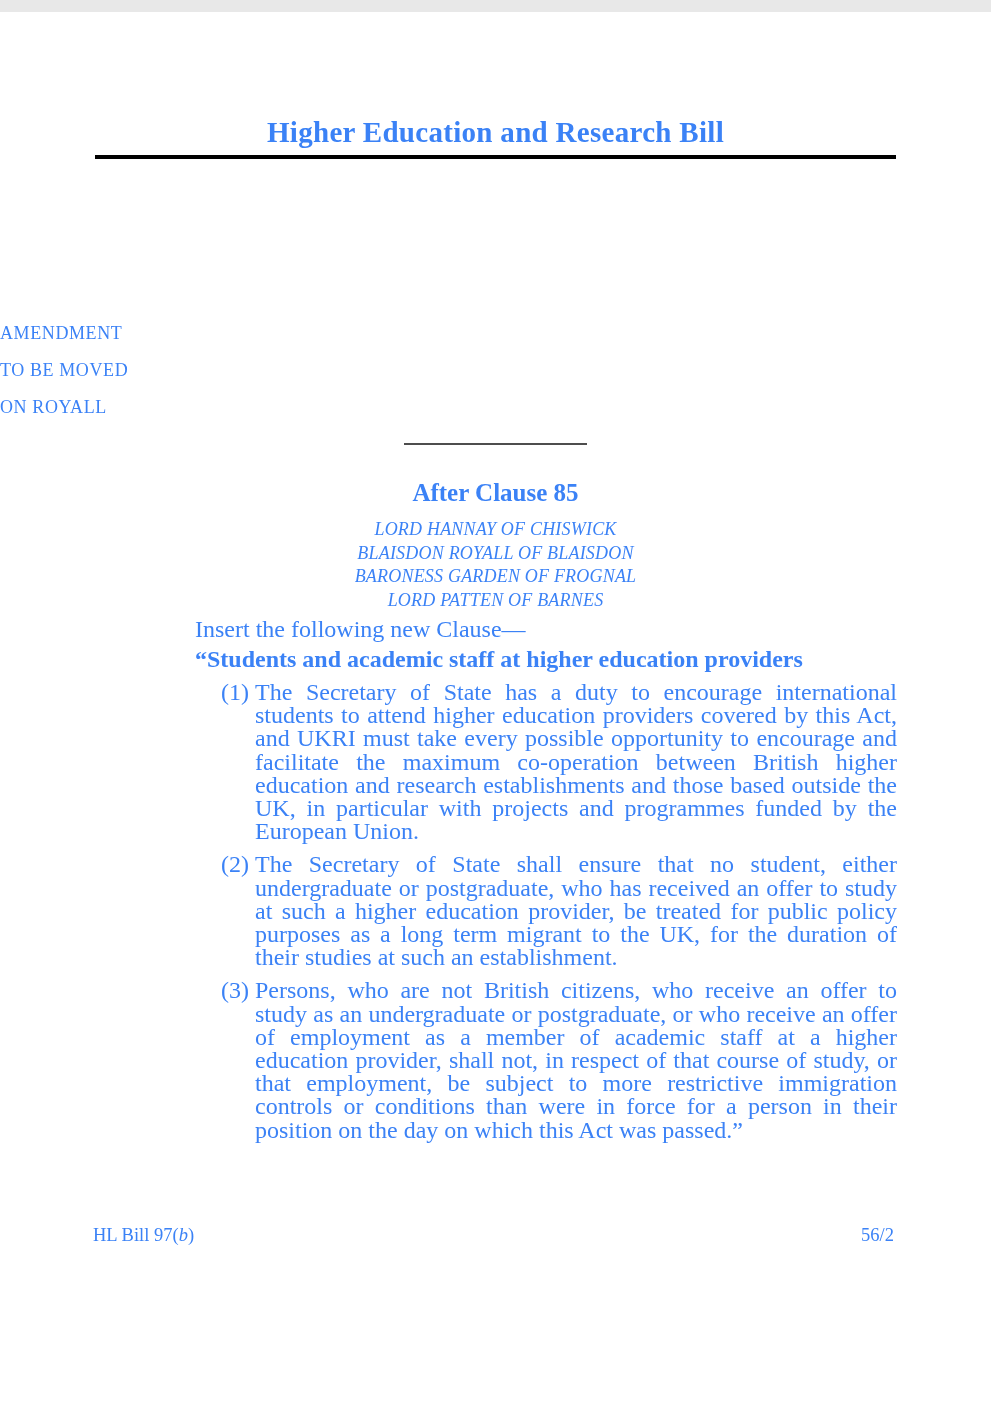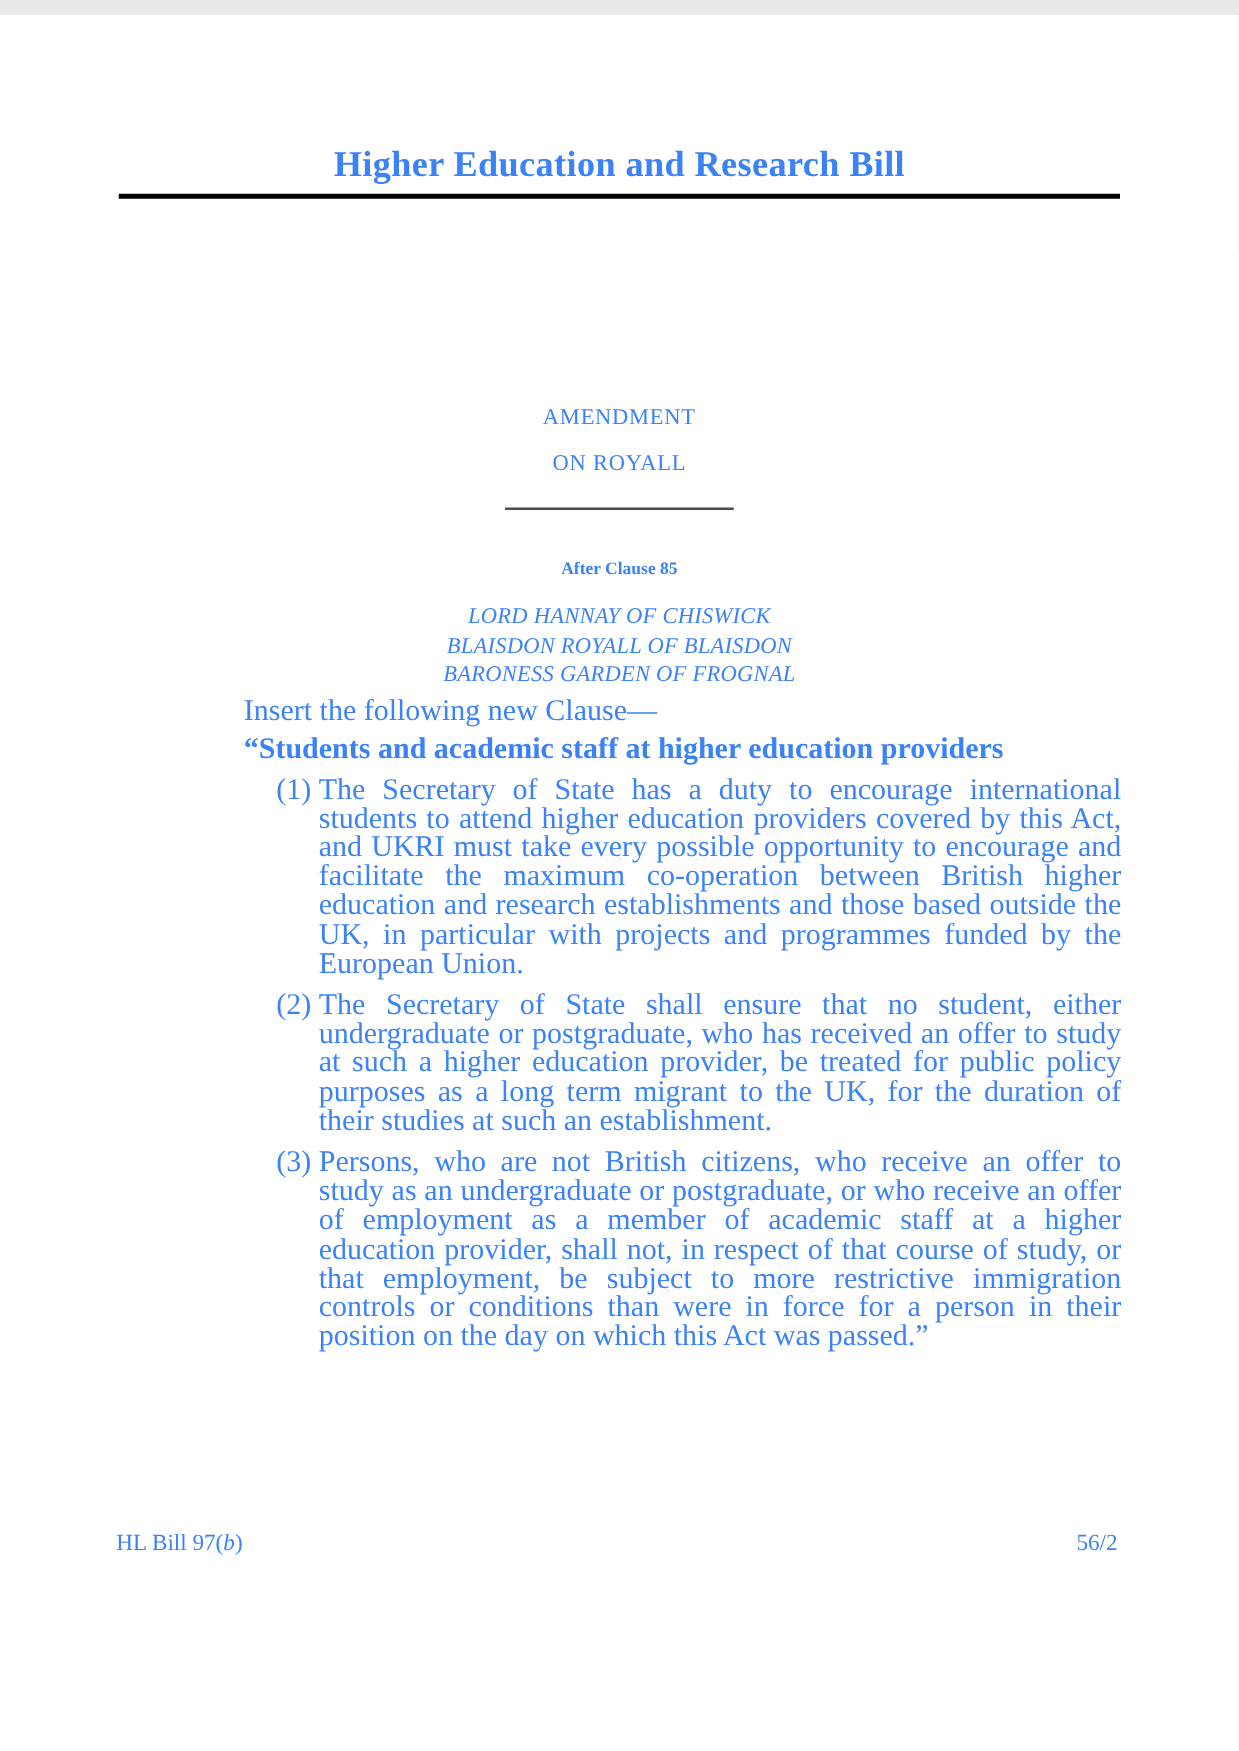--- a/index.html
+++ b/index.html
@@ -23,35 +23,34 @@
     letter-spacing: 0.3px;
   }
   .double-rule {
     margin: 4px 95px 0 95px;
     height: 4px;
     border-top: 1.5px solid #000;
     border-bottom: 3px solid #000;
   }
   .amendment-notice {
     margin-top: 156px;
-    text-align: center;
     font-size: 18px;
     letter-spacing: 0.6px;
   }
   .amendment-notice .notice-line { line-height: 37px; }
   .separator-rule {
     margin: 17px auto 0 auto;
     width: 183px;
     height: 2px;
     background: #4d4d4d;
   }
   .after-clause {
     margin-top: 36px;
     text-align: center;
-    font-size: 14px;
+    font-size: 25px;
     font-weight: bold;
     line-height: 24px;
     font-family: Liberation Serif, serif;
   }
   .sponsors {
     margin-top: 13px;
     text-align: center;
     font-size: 18px;
   }
   .sponsors .sponsor-name { line-height: 23.5px; letter-spacing: 0.2px; font-style: italic; }
@@ -97,31 +96,33 @@
 <body>
 
 <div class="page">
 
   <div class="doc-title">Higher Education and Research Bill</div>
 
   <div class="double-rule"></div>
 
   <div class="amendment-notice">
     <div class="notice-line">AMENDMENT</div>
+    <div class="notice-line">TO BE MOVED</div>
     <div class="notice-line">ON ROYALL</div>
   </div>
 
   <div class="separator-rule"></div>
 
   <div class="after-clause">After Clause 85</div>
 
   <div class="sponsors">
     <div class="sponsor-name">LORD HANNAY OF CHISWICK</div>
     <div class="sponsor-name">BLAISDON ROYALL OF BLAISDON</div>
     <div class="sponsor-name">BARONESS GARDEN OF FROGNAL</div>
+    <div class="sponsor-name">LORD PATTEN OF BARNES</div>
   </div>
 
   <div class="clause-block">
     <div class="instruction">Insert the following new Clause—</div>
 
     <div class="clause-title">“Students and academic staff at higher education providers</div>
 
     <div class="para">
       <span class="para-number">(1)</span>
       <span>The Secretary of State has a duty to encourage international students to attend higher education providers covered by this Act, and UKRI must take every possible opportunity to encourage and facilitate the maximum co-operation between British higher education and research establishments and those based outside the UK, in particular with projects and programmes funded by the European Union.</span>

